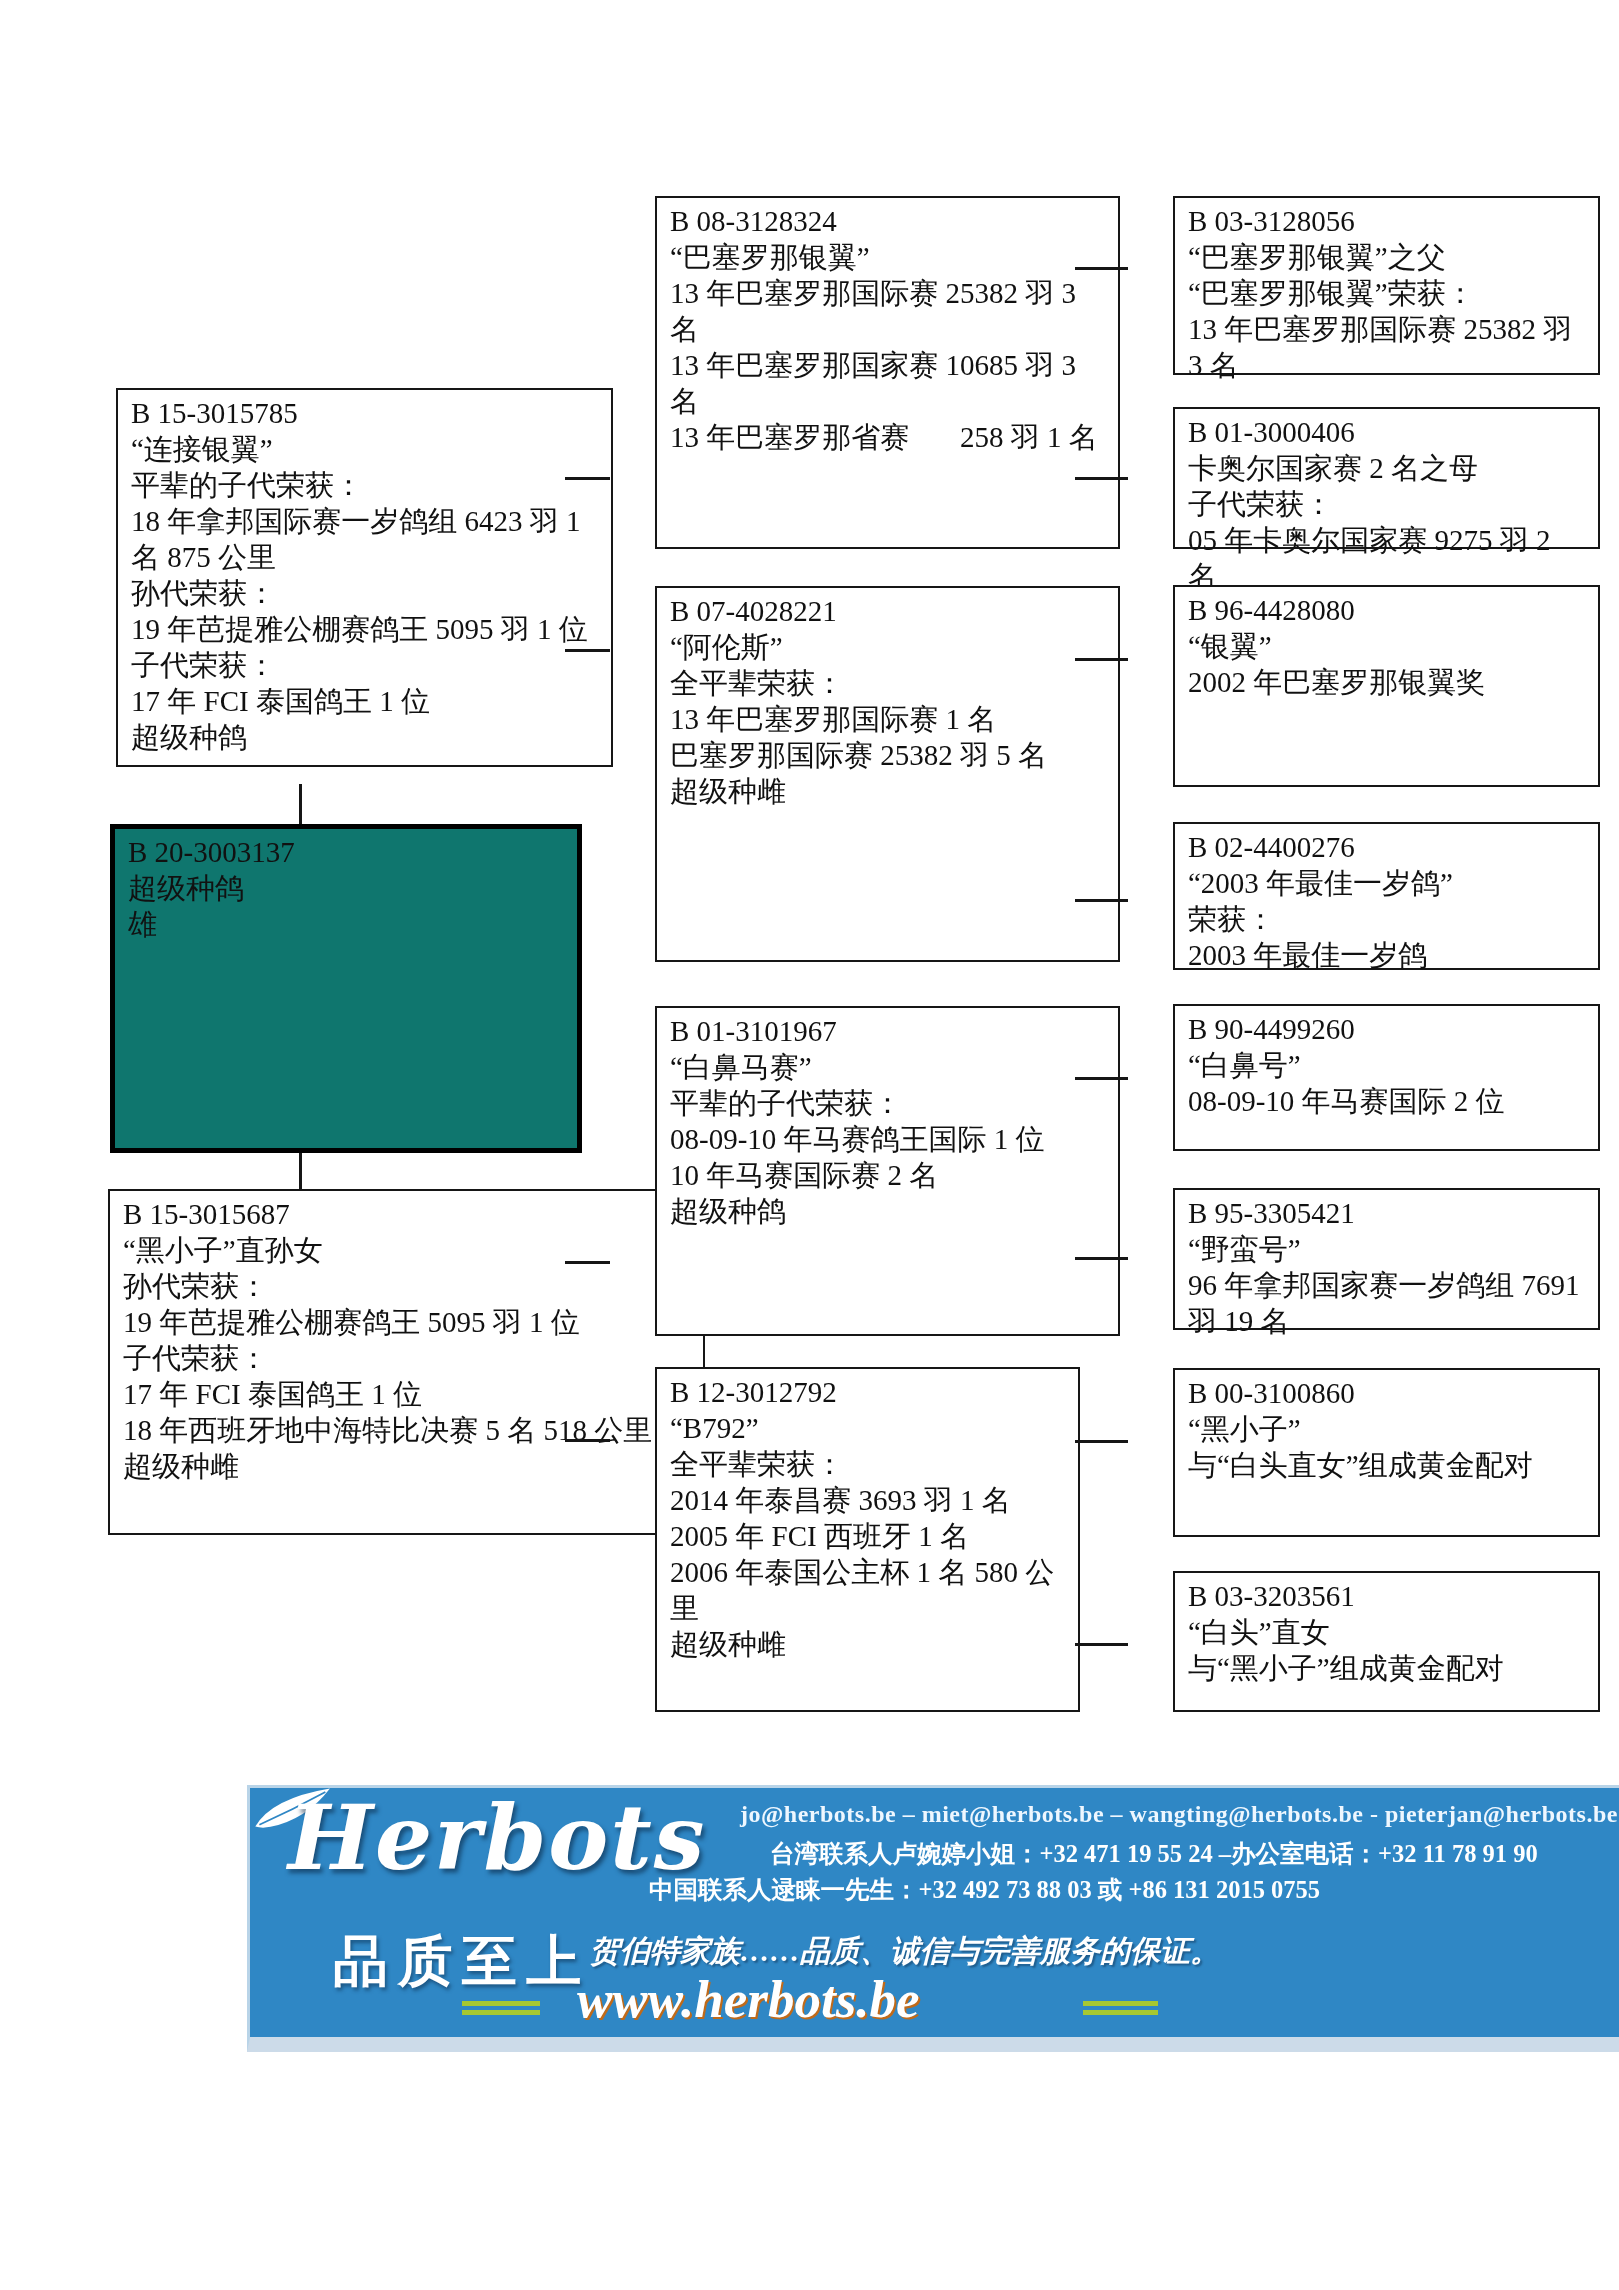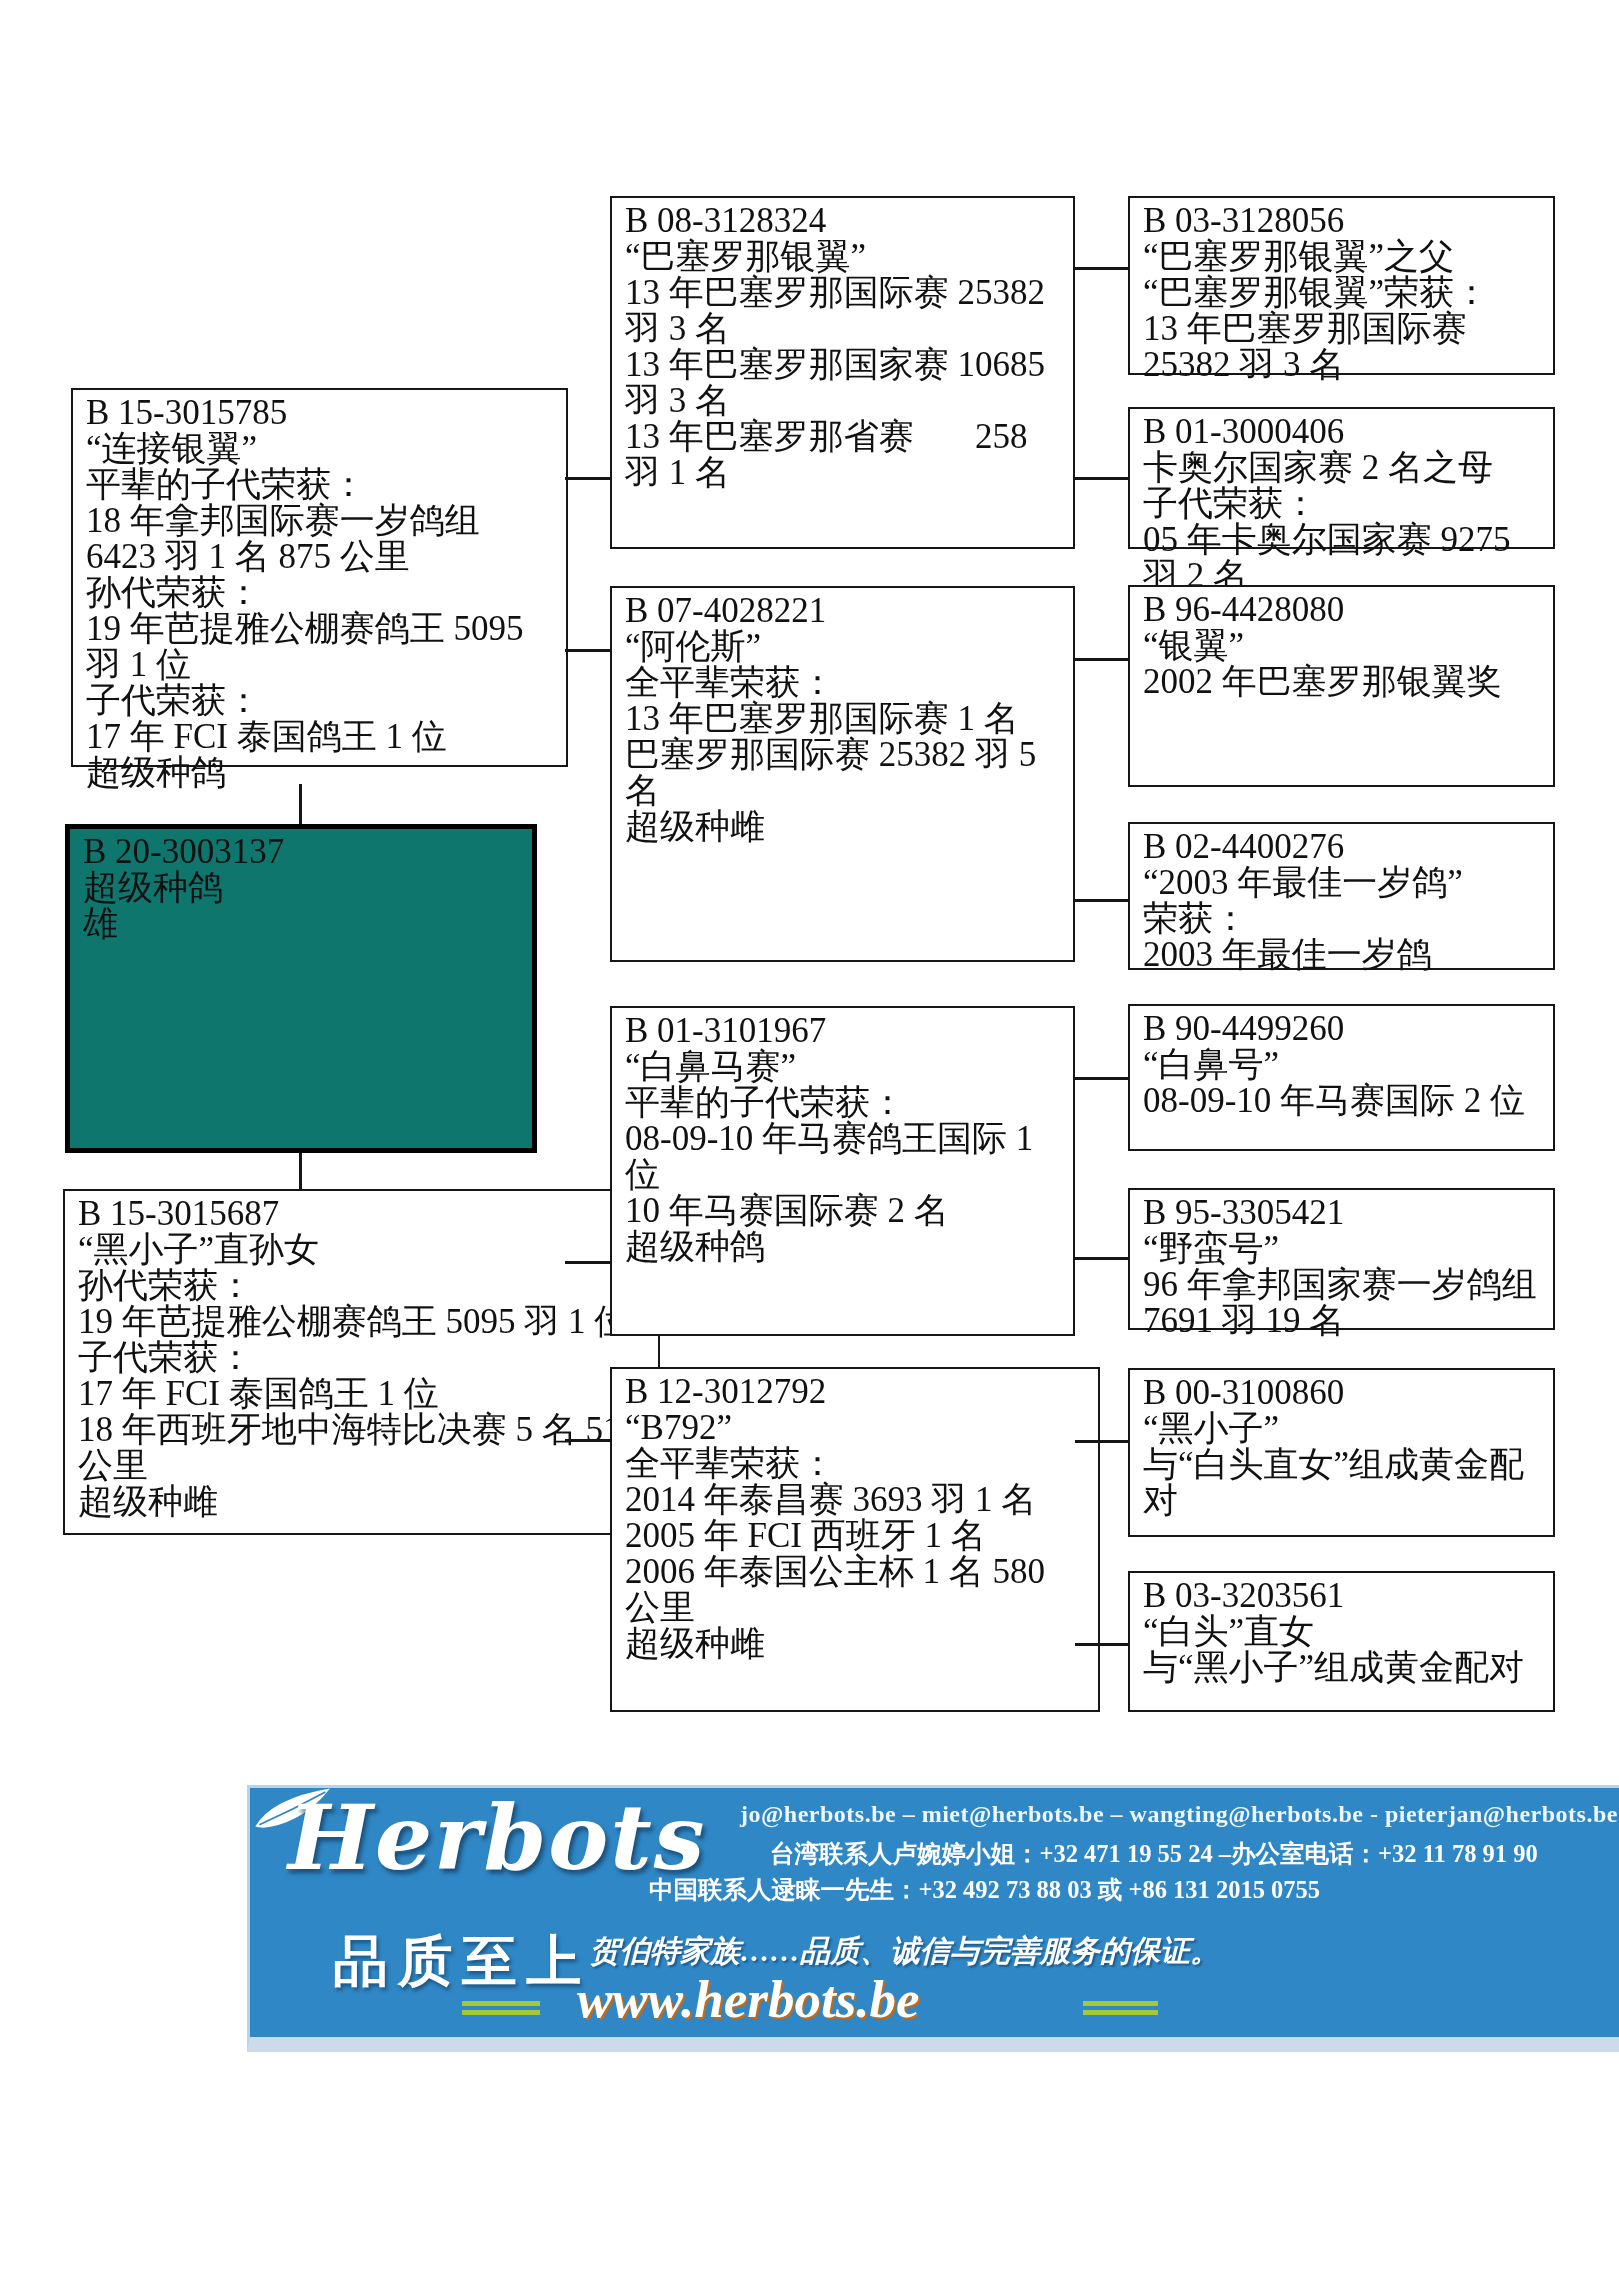--- a/index.html
+++ b/index.html
@@ -1,21 +1,21 @@
 <!DOCTYPE html>
 <html style="font-size:15px"><head>
 <meta charset="utf-8">
 <style>
   html,body{margin:0;padding:0;background:#ffffff;}
   body{width:1620px;height:2290px;position:relative;font-family:"Liberation Serif","DejaVu Serif",serif;}
   #page{position:absolute;left:0;top:0;width:1620px;height:2290px;background:#ffffff;overflow:hidden;}
 
   
   .box{position:absolute;background:#ffffff;border:2.8px solid #161616;box-sizing:border-box;
-       padding:4.7px 13px;font-size:35px;line-height:36px;color:#111;white-space:pre-wrap;}
+       padding:4.7px 13px;font-size:29px;line-height:36px;color:#111;white-space:pre-wrap;margin-left:45px;}
   .box .ln{white-space:pre-wrap;}
   .box.main{border:5.6px solid #000;background:#0f766e;}
 
   
   .cl{position:absolute;background:#161616;}
   .cl.h{height:2.8px;}
   .cl.v{width:2.8px;}
 
   
   #banner{position:absolute;left:247px;top:1785px;width:1510px;height:267px;
@@ -42,21 +42,21 @@
 
 <div id="page">
 
   <div class="box" style="left:71px;top:388px;width:497px;height:379px"><div class="ln">B 15-3015785</div><div class="ln">“连接银翼”</div><div class="ln">平辈的子代荣获：</div><div class="ln">18 年拿邦国际赛一岁鸽组 6423 羽 1 名 875 公里</div><div class="ln">孙代荣获：</div><div class="ln">19 年芭提雅公棚赛鸽王 5095 羽 1 位</div><div class="ln">子代荣获：</div><div class="ln">17 年 FCI 泰国鸽王 1 位</div><div class="ln">超级种鸽</div></div>
   <div class="box main" style="left:65px;top:824px;width:472px;height:329px"><div class="ln">B 20-3003137</div><div class="ln">超级种鸽</div><div class="ln">雄</div></div>
   <div class="box" style="left:63px;top:1189px;width:597px;height:346px"><div class="ln">B 15-3015687</div><div class="ln">“黑小子”直孙女</div><div class="ln">孙代荣获：</div><div class="ln">19 年芭提雅公棚赛鸽王 5095 羽 1 位</div><div class="ln">子代荣获：</div><div class="ln">17 年 FCI 泰国鸽王 1 位</div><div class="ln">18 年西班牙地中海特比决赛 5 名 518 公里</div><div class="ln">超级种雌</div></div>
 
   <div class="box" style="left:610px;top:196px;width:465px;height:353px"><div class="ln">B 08-3128324</div><div class="ln">“巴塞罗那银翼”</div><div class="ln">13 年巴塞罗那国际赛 25382 羽 3 名</div><div class="ln">13 年巴塞罗那国家赛 10685 羽 3 名</div><div class="ln">13 年巴塞罗那省赛       258 羽 1 名</div></div>
   <div class="box" style="left:610px;top:586px;width:465px;height:376px"><div class="ln">B 07-4028221</div><div class="ln">“阿伦斯”</div><div class="ln">全平辈荣获：</div><div class="ln">13 年巴塞罗那国际赛 1 名</div><div class="ln">巴塞罗那国际赛 25382 羽 5 名</div><div class="ln">超级种雌</div></div>
   <div class="box" style="left:610px;top:1006px;width:465px;height:330px"><div class="ln">B 01-3101967</div><div class="ln">“白鼻马赛”</div><div class="ln">平辈的子代荣获：</div><div class="ln">08-09-10 年马赛鸽王国际 1 位</div><div class="ln">10 年马赛国际赛 2 名</div><div class="ln">超级种鸽</div></div>
-  <div class="box" style="left:610px;top:1367px;width:490px;height:345px"><div class="ln">B 12-3012792</div><div class="ln">“B792”</div><div class="ln">全平辈荣获：</div><div class="ln">2014 年泰昌赛 3693 羽 1 名</div><div class="ln">2005 年 FCI 西班牙 1 名</div><div class="ln">2006 年泰国公主杯 1 名 580 公里</div><div class="ln">超级种雌</div></div>
+  <div class="box" style="left:610px;top:1367px;width:425px;height:345px"><div class="ln">B 12-3012792</div><div class="ln">“B792”</div><div class="ln">全平辈荣获：</div><div class="ln">2014 年泰昌赛 3693 羽 1 名</div><div class="ln">2005 年 FCI 西班牙 1 名</div><div class="ln">2006 年泰国公主杯 1 名 580 公里</div><div class="ln">超级种雌</div></div>
 
   <div class="box" style="left:1128px;top:196px;width:427px;height:179px"><div class="ln">B 03-3128056</div><div class="ln">“巴塞罗那银翼”之父</div><div class="ln">“巴塞罗那银翼”荣获：</div><div class="ln">13 年巴塞罗那国际赛 25382 羽 3 名</div></div>
   <div class="box" style="left:1128px;top:407px;width:427px;height:142px"><div class="ln">B 01-3000406</div><div class="ln">卡奥尔国家赛 2 名之母</div><div class="ln">子代荣获：</div><div class="ln">05 年卡奥尔国家赛 9275 羽 2 名</div></div>
   <div class="box" style="left:1128px;top:585px;width:427px;height:202px"><div class="ln">B 96-4428080</div><div class="ln">“银翼”</div><div class="ln">2002 年巴塞罗那银翼奖</div></div>
   <div class="box" style="left:1128px;top:822px;width:427px;height:148px"><div class="ln">B 02-4400276</div><div class="ln">“2003 年最佳一岁鸽”</div><div class="ln">荣获：</div><div class="ln">2003 年最佳一岁鸽</div></div>
   <div class="box" style="left:1128px;top:1004px;width:427px;height:147px"><div class="ln">B 90-4499260</div><div class="ln">“白鼻号”</div><div class="ln">08-09-10 年马赛国际 2 位</div></div>
   <div class="box" style="left:1128px;top:1188px;width:427px;height:142px"><div class="ln">B 95-3305421</div><div class="ln">“野蛮号”</div><div class="ln">96 年拿邦国家赛一岁鸽组 7691 羽 19 名</div></div>
   <div class="box" style="left:1128px;top:1368px;width:427px;height:169px"><div class="ln">B 00-3100860</div><div class="ln">“黑小子”</div><div class="ln">与“白头直女”组成黄金配对</div></div>
   <div class="box" style="left:1128px;top:1571px;width:427px;height:141px"><div class="ln">B 03-3203561</div><div class="ln">“白头”直女</div><div class="ln">与“黑小子”组成黄金配对</div></div>
 

